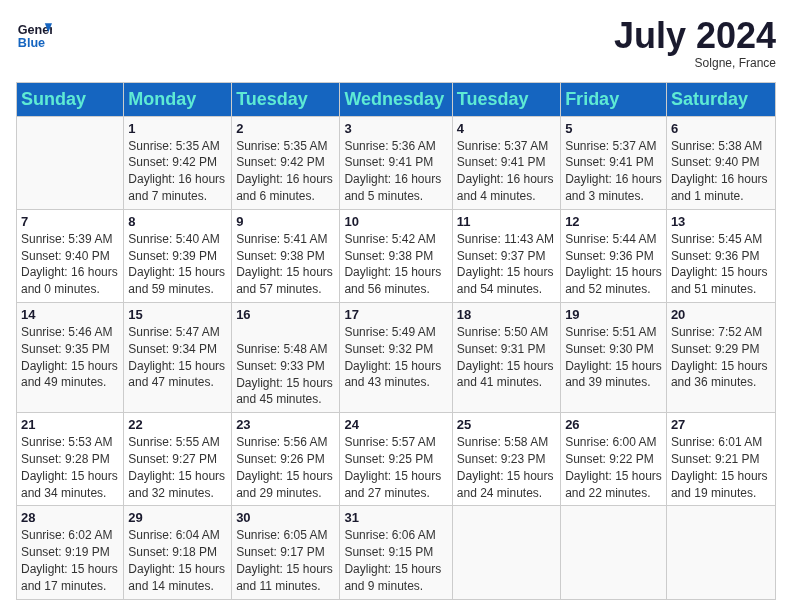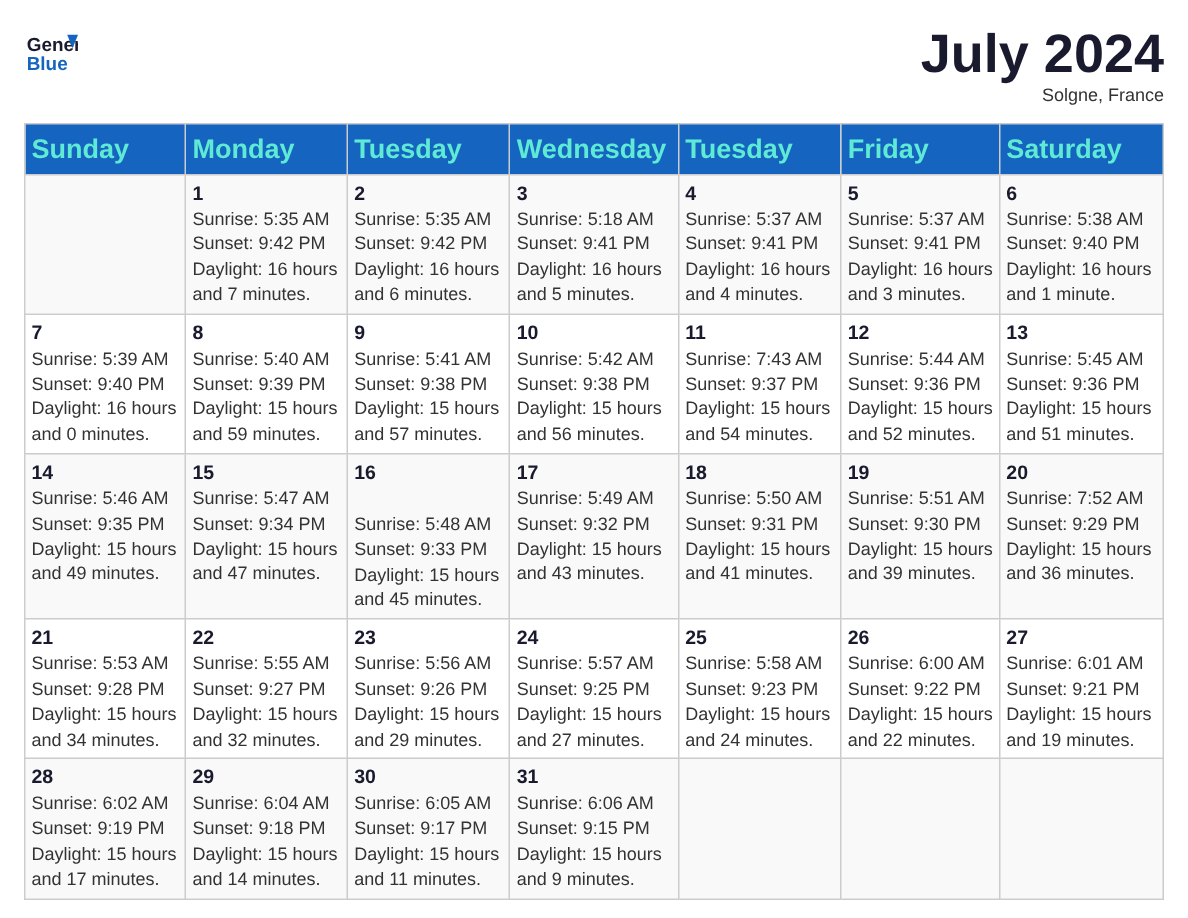--- a/index.html
+++ b/index.html
@@ -121,21 +121,21 @@
         </td>
         <td>
           <div class="day-number">2</div>
           <div class="day-info" style="white-space: pre-line;">Sunrise: 5:35 AM
 Sunset: 9:42 PM
 Daylight: 16 hours
 and 6 minutes.</div>
         </td>
         <td>
           <div class="day-number">3</div>
-          <div class="day-info" style="white-space: pre-line;">Sunrise: 5:18 AM
+          <div class="day-info" style="white-space: pre-line;">Sunrise: 5:36 AM
 Sunset: 9:41 PM
 Daylight: 16 hours
 and 5 minutes.</div>
         </td>
         <td>
           <div class="day-number">4</div>
           <div class="day-info" style="white-space: pre-line;">Sunrise: 5:37 AM
 Sunset: 9:41 PM
 Daylight: 16 hours
 and 4 minutes.</div>
@@ -179,21 +179,21 @@
         </td>
         <td>
           <div class="day-number">10</div>
           <div class="day-info" style="white-space: pre-line;">Sunrise: 5:42 AM
 Sunset: 9:38 PM
 Daylight: 15 hours
 and 56 minutes.</div>
         </td>
         <td>
           <div class="day-number">11</div>
-          <div class="day-info" style="white-space: pre-line;">Sunrise: 7:43 AM
+          <div class="day-info" style="white-space: pre-line;">Sunrise: 11:43 AM
 Sunset: 9:37 PM
 Daylight: 15 hours
 and 54 minutes.</div>
         </td>
         <td>
           <div class="day-number">12</div>
           <div class="day-info" style="white-space: pre-line;">Sunrise: 5:44 AM
 Sunset: 9:36 PM
 Daylight: 15 hours
 and 52 minutes.</div>

